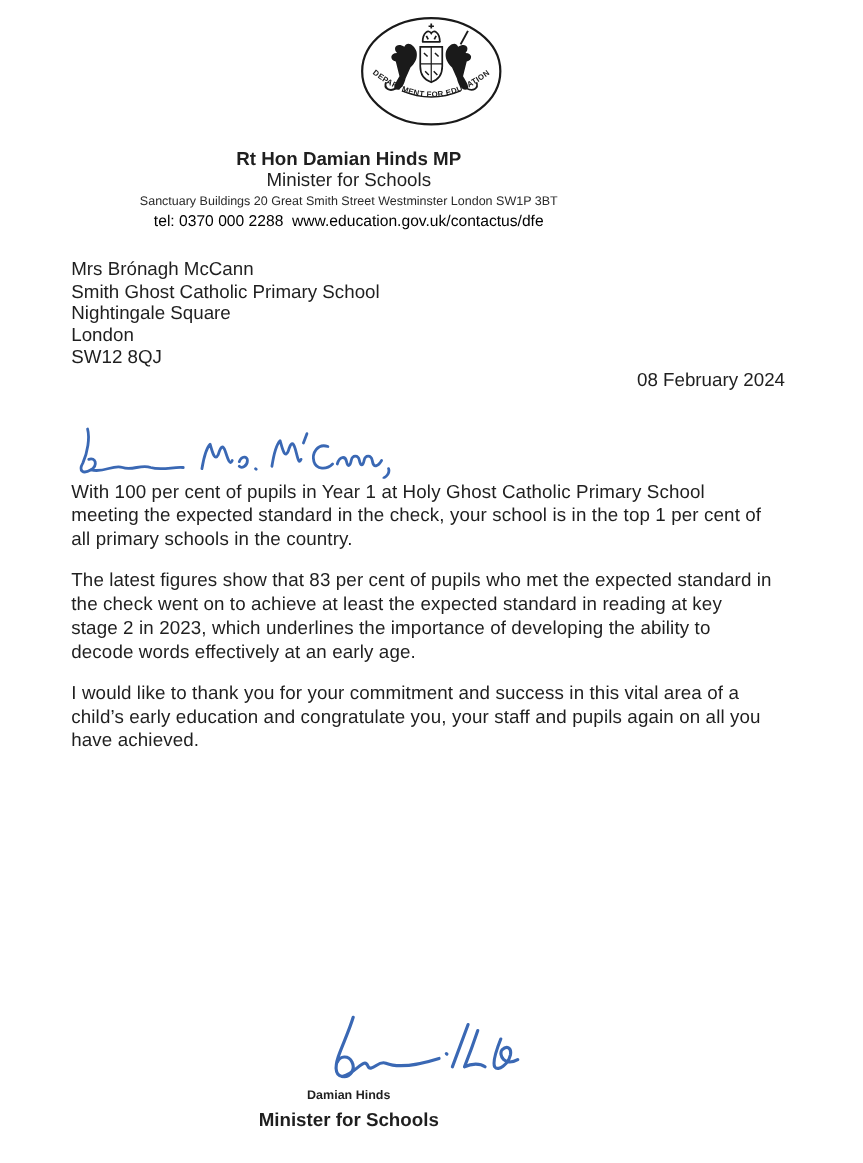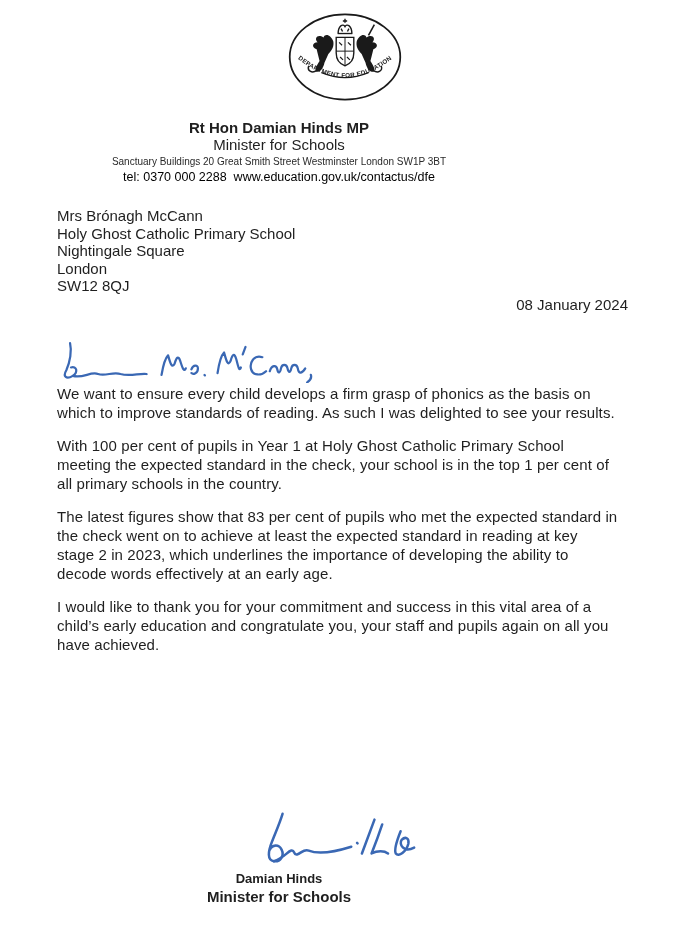--- a/index.html
+++ b/index.html
@@ -20,21 +20,21 @@
   }
   .date { position:absolute; top:296px; right:62px; font-size:15px; }
   .salutation { position:absolute; top:337px; left:57px; }
   .letter-body { position:absolute; top:384px; left:57px; width:600px; }
   .letter-body p {
     font-size:15px; line-height:19px; white-space:pre-line; margin-bottom:14px;
     letter-spacing:0.1px;
   }
   .valediction { top:788px; font-size:15px; }
   .signature { position:absolute; top:808px; left:258px; }
-  .signer-name { top:871px; font-weight:bold; font-size:13px; }
+  .signer-name { top:871px; font-weight:bold; font-size:10px; }
   .signer-role { top:888px; font-weight:bold; font-size:15px; }
   .sr-only {
     position:absolute; width:1px; height:1px; overflow:hidden;
     clip:rect(0 0 0 0); white-space:nowrap;
   }
 </style>
 </head>
 <body>
 
 <div class="page">
@@ -69,26 +69,26 @@
       </text>
     </svg>
   </div>
 
   <div class="centered lh-name">Rt Hon Damian Hinds MP</div>
   <div class="centered lh-role">Minister for Schools</div>
   <div class="centered lh-addr">Sanctuary Buildings 20 Great Smith Street Westminster London SW1P 3BT</div>
   <div class="centered lh-tel">tel: 0370 000 2288&nbsp; www.education.gov.uk/contactus/dfe</div>
 
   <div class="recipient">Mrs Brónagh McCann
-Holy Ghost Catholic Primary School
+Smith Ghost Catholic Primary School
 Nightingale Square
 London
 SW12 8QJ</div>
 
-  <div class="date">08 January 2024</div>
+  <div class="date">08 February 2024</div>
 
   <div class="salutation">
     <span class="sr-only">Dear Mrs. M’Cann,</span>
     <svg width="280" height="46" viewBox="0 0 300 48" role="img" aria-label="Dear Mrs. M’Cann,">
       <g stroke="#3a68b4" stroke-width="2.4" fill="none" stroke-linecap="round" stroke-linejoin="round">
 
         <path d="M14 6 C16 14 14 26 10 35 C6 42 10 45 17 41 C23 37 21 30 15 32"></path>
         <path d="M17 41 C28 44 36 36 44 39 C52 42 60 36 68 39 C78 42 88 38 96 39"></path>
 
         <path d="M112 40 C114 28 117 21 119 19 C121 26 123 34 126 28 C128 21 130 19 132 25 C134 31 136 38 138 33"></path>
@@ -98,22 +98,20 @@
         <path d="M172 38 C174 25 177 18 179 16 C181 23 183 32 186 25 C188 18 190 16 192 23 C194 30 195 37 197 32"></path>
         <path d="M202 10 L199 18"></path>
         <path d="M220 21 C211 18 206 27 208 34 C210 41 219 41 224 36"></path>
         <path d="M228 36 C230 29 235 29 236 34 C237 39 239 38 240 33 C241 28 246 28 247 33 C248 38 250 38 251 33 C252 28 257 28 258 33 C259 40 263 38 266 33"></path>
         <path d="M272 40 C273 43 271 46 268 48"></path>
       </g>
     </svg>
   </div>
 
   <div class="letter-body">
-    <p>We want to ensure every child develops a firm grasp of phonics as the basis on
-which to improve standards of reading. As such I was delighted to see your results.</p>
     <p>With 100 per cent of pupils in Year 1 at Holy Ghost Catholic Primary School
 meeting the expected standard in the check, your school is in the top 1 per cent of
 all primary schools in the country.</p>
     <p>The latest figures show that 83 per cent of pupils who met the expected standard in
 the check went on to achieve at least the expected standard in reading at key
 stage 2 in 2023, which underlines the importance of developing the ability to
 decode words effectively at an early age.</p>
     <p>I would like to thank you for your commitment and success in this vital area of a
 child’s early education and congratulate you, your staff and pupils again on all you
 have achieved.</p>

